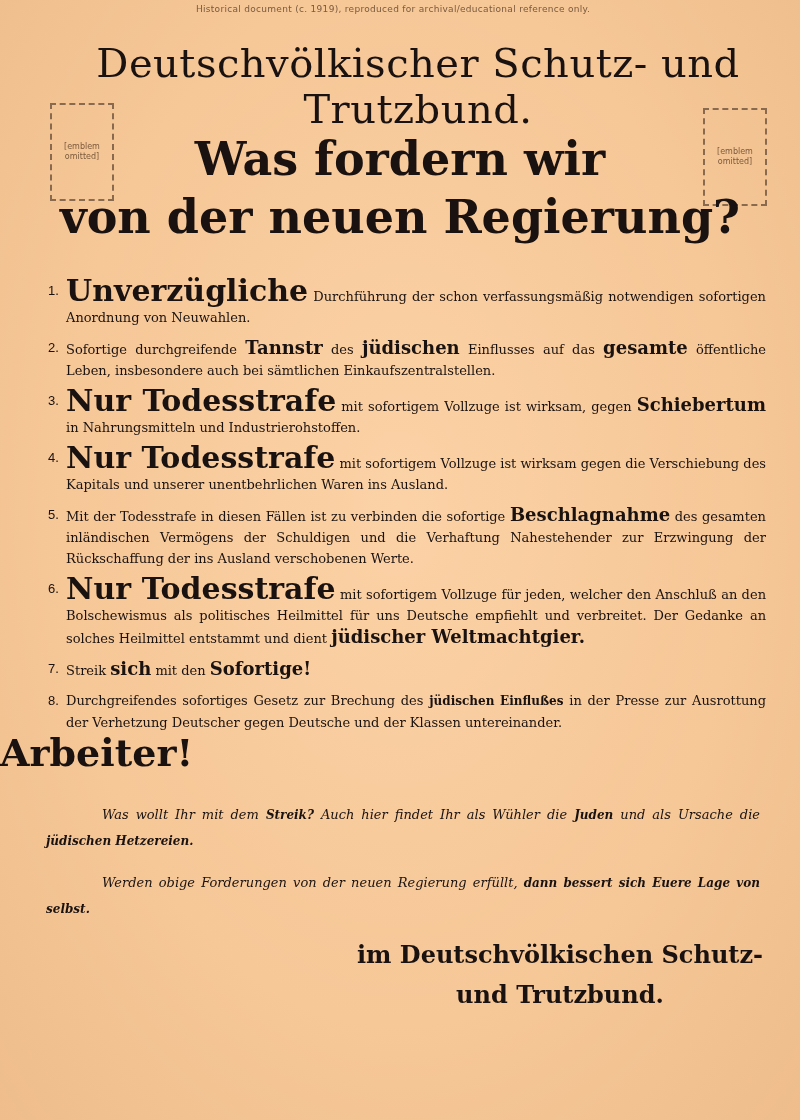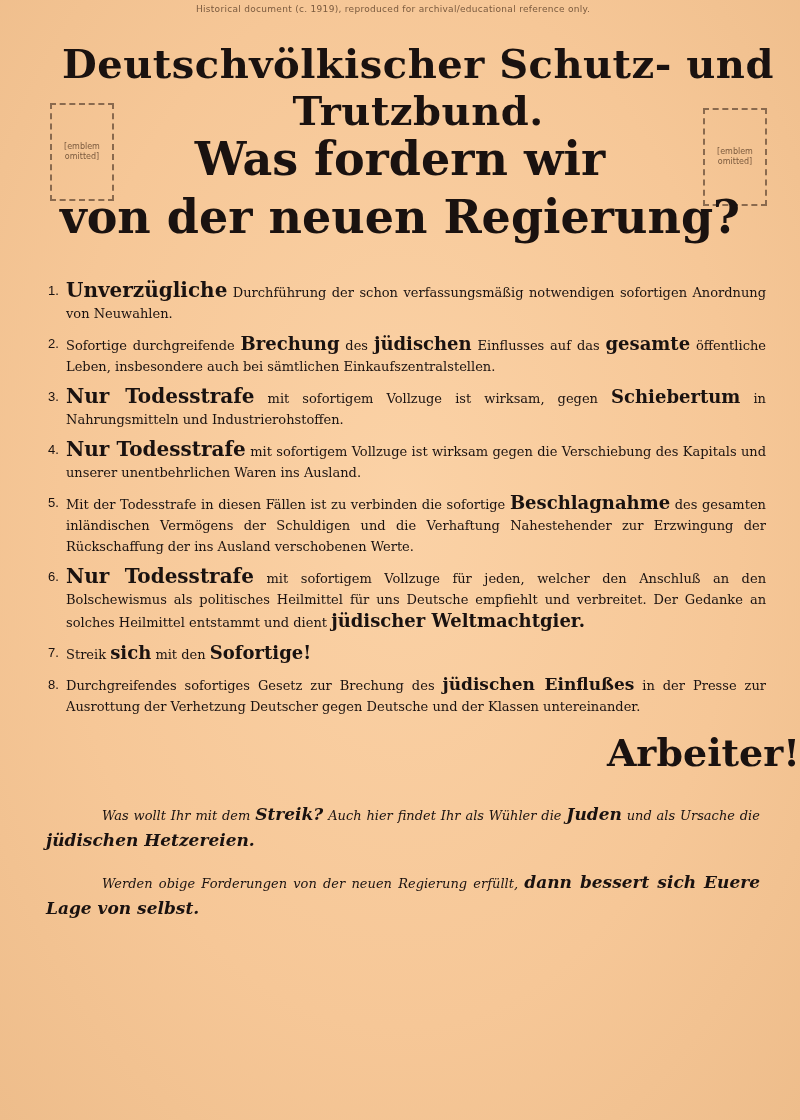--- a/index.html
+++ b/index.html
@@ -14,21 +14,21 @@
       position: absolute; inset: 0;
       background: radial-gradient(ellipse at 50% 45%, #fbd2a6 0%, #f6c797 60%, #eebd8b 100%);
     }
     .archival-note {
       position: absolute; left: 0; right: 14px; top: 4px;
       text-align: center; font-family: "DejaVu Sans", sans-serif;
       font-size: 9px; color: #7a5a3e; letter-spacing: .3px;
     }
     .org-title {
       position: absolute; left: 0; right: 0; top: 40px;
-      text-align: center; font-weight: bold; font-size: 40px;
+      text-align: center; font-weight: normal; font-size: 40px;
       letter-spacing: .5px;
       margin-left: 36px;
     }
     .emblem {
       position: absolute; width: 64px; height: 98px;
       border: 2px dashed #8a6a4e; box-sizing: border-box;
       display: flex; align-items: center; justify-content: center;
       font-family: "DejaVu Sans", sans-serif; font-size: 8px;
       color: #7a5a3e; text-align: center; line-height: 1.2; padding: 2px;
     }
@@ -38,26 +38,26 @@
       position: absolute; left: 0; right: 0; top: 130px;
       text-align: center; font-weight: bold; font-size: 46px; line-height: 58px;
     }
     .demands {
       position: absolute; left: 48px; right: 34px; top: 280px;
       font-size: 13px; line-height: 21px;
     }
     .demand { display: flex; margin-bottom: 9px; }
     .demand .num { width: 18px; flex: none; font-family: "Liberation Sans", sans-serif; font-size: 13px; }
     .demand .body { flex: 1; text-align: justify; }
-    .em-xl { font-weight: bold; font-size: 20px; }
+    .em-xl { font-weight: bold; font-size: 30px; }
     .em-l { font-weight: bold; font-size: 18px; }
-    .em-m { font-weight: bold; font-size: 17px; }
+    .em-m { font-weight: bold; font-size: 12px; }
     .workers {
       position: absolute; left: 0; right: 0; top: 730px;
-      text-align: right; font-weight: bold; font-size: 38px;
+      text-align: left; font-weight: bold; font-size: 38px;
     }
     .para {
       position: absolute; left: 46px; right: 40px;
       font-size: 13px; line-height: 25px; text-align: justify; font-style: italic;
     }
     .para.p1 { top: 802px; text-indent: 56px; }
     .para.p2 { top: 870px; text-indent: 56px; }
     .signature {
       position: absolute; left: 340px; width: 440px; top: 935px;
       text-align: center; font-weight: bold;
@@ -83,21 +83,21 @@
   <div>von der neuen Regierung?</div>
 </div>
 
 <div class="demands">
   <div class="demand">
       <span class="num">1.</span>
       <span class="body"><span class="em-xl">Unverzügliche</span><span> Durchführung der schon verfassungsmäßig notwendigen sofortigen Anordnung von Neuwahlen.</span></span>
     </div>
   <div class="demand">
       <span class="num">2.</span>
-      <span class="body"><span>Sofortige durchgreifende </span><span class="em-l">Brechung</span><span> des </span><span class="em-l">jüdischen</span><span> Einflusses auf das </span><span class="em-l">gesamte</span><span> öffentliche Leben, insbesondere auch bei sämtlichen Einkaufszentralstellen.</span></span>
+      <span class="body"><span>Sofortige durchgreifende </span><span class="em-l">Tannstr</span><span> des </span><span class="em-l">jüdischen</span><span> Einflusses auf das </span><span class="em-l">gesamte</span><span> öffentliche Leben, insbesondere auch bei sämtlichen Einkaufszentralstellen.</span></span>
     </div>
   <div class="demand">
       <span class="num">3.</span>
       <span class="body"><span class="em-xl">Nur Todesstrafe</span><span> mit sofortigem Vollzuge ist wirksam, gegen </span><span class="em-l">Schiebertum</span><span> in Nahrungsmitteln und Industrierohstoffen.</span></span>
     </div>
   <div class="demand">
       <span class="num">4.</span>
       <span class="body"><span class="em-xl">Nur Todesstrafe</span><span> mit sofortigem Vollzuge ist wirksam gegen die Verschiebung des Kapitals und unserer unentbehrlichen Waren ins Ausland.</span></span>
     </div>
   <div class="demand">
@@ -117,13 +117,14 @@
       <span class="body"><span>Durchgreifendes sofortiges Gesetz zur Brechung des </span><span class="em-m">jüdischen Einflußes</span><span> in der Presse zur Ausrottung der Verhetzung Deutscher gegen Deutsche und der Klassen untereinander.</span></span>
     </div>
 </div>
 
 <div class="workers">Arbeiter!</div>
 
 <div class="para p1"><span>Was wollt Ihr mit dem </span><span class="em-m">Streik?</span><span> Auch hier findet Ihr als Wühler die </span><span class="em-m">Juden</span><span> und als Ursache die </span><span class="em-m">jüdischen Hetzereien.</span></div>
 <div class="para p2"><span>Werden obige Forderungen von der neuen Regierung erfüllt, </span><span class="em-m">dann bessert sich Euere Lage von selbst.</span></div>
 
 <div class="signature">
+  <div class="s2">im Deutschvölkischen Schutz- und Trutzbund.</div>
 </div>
 
 </body></html>

